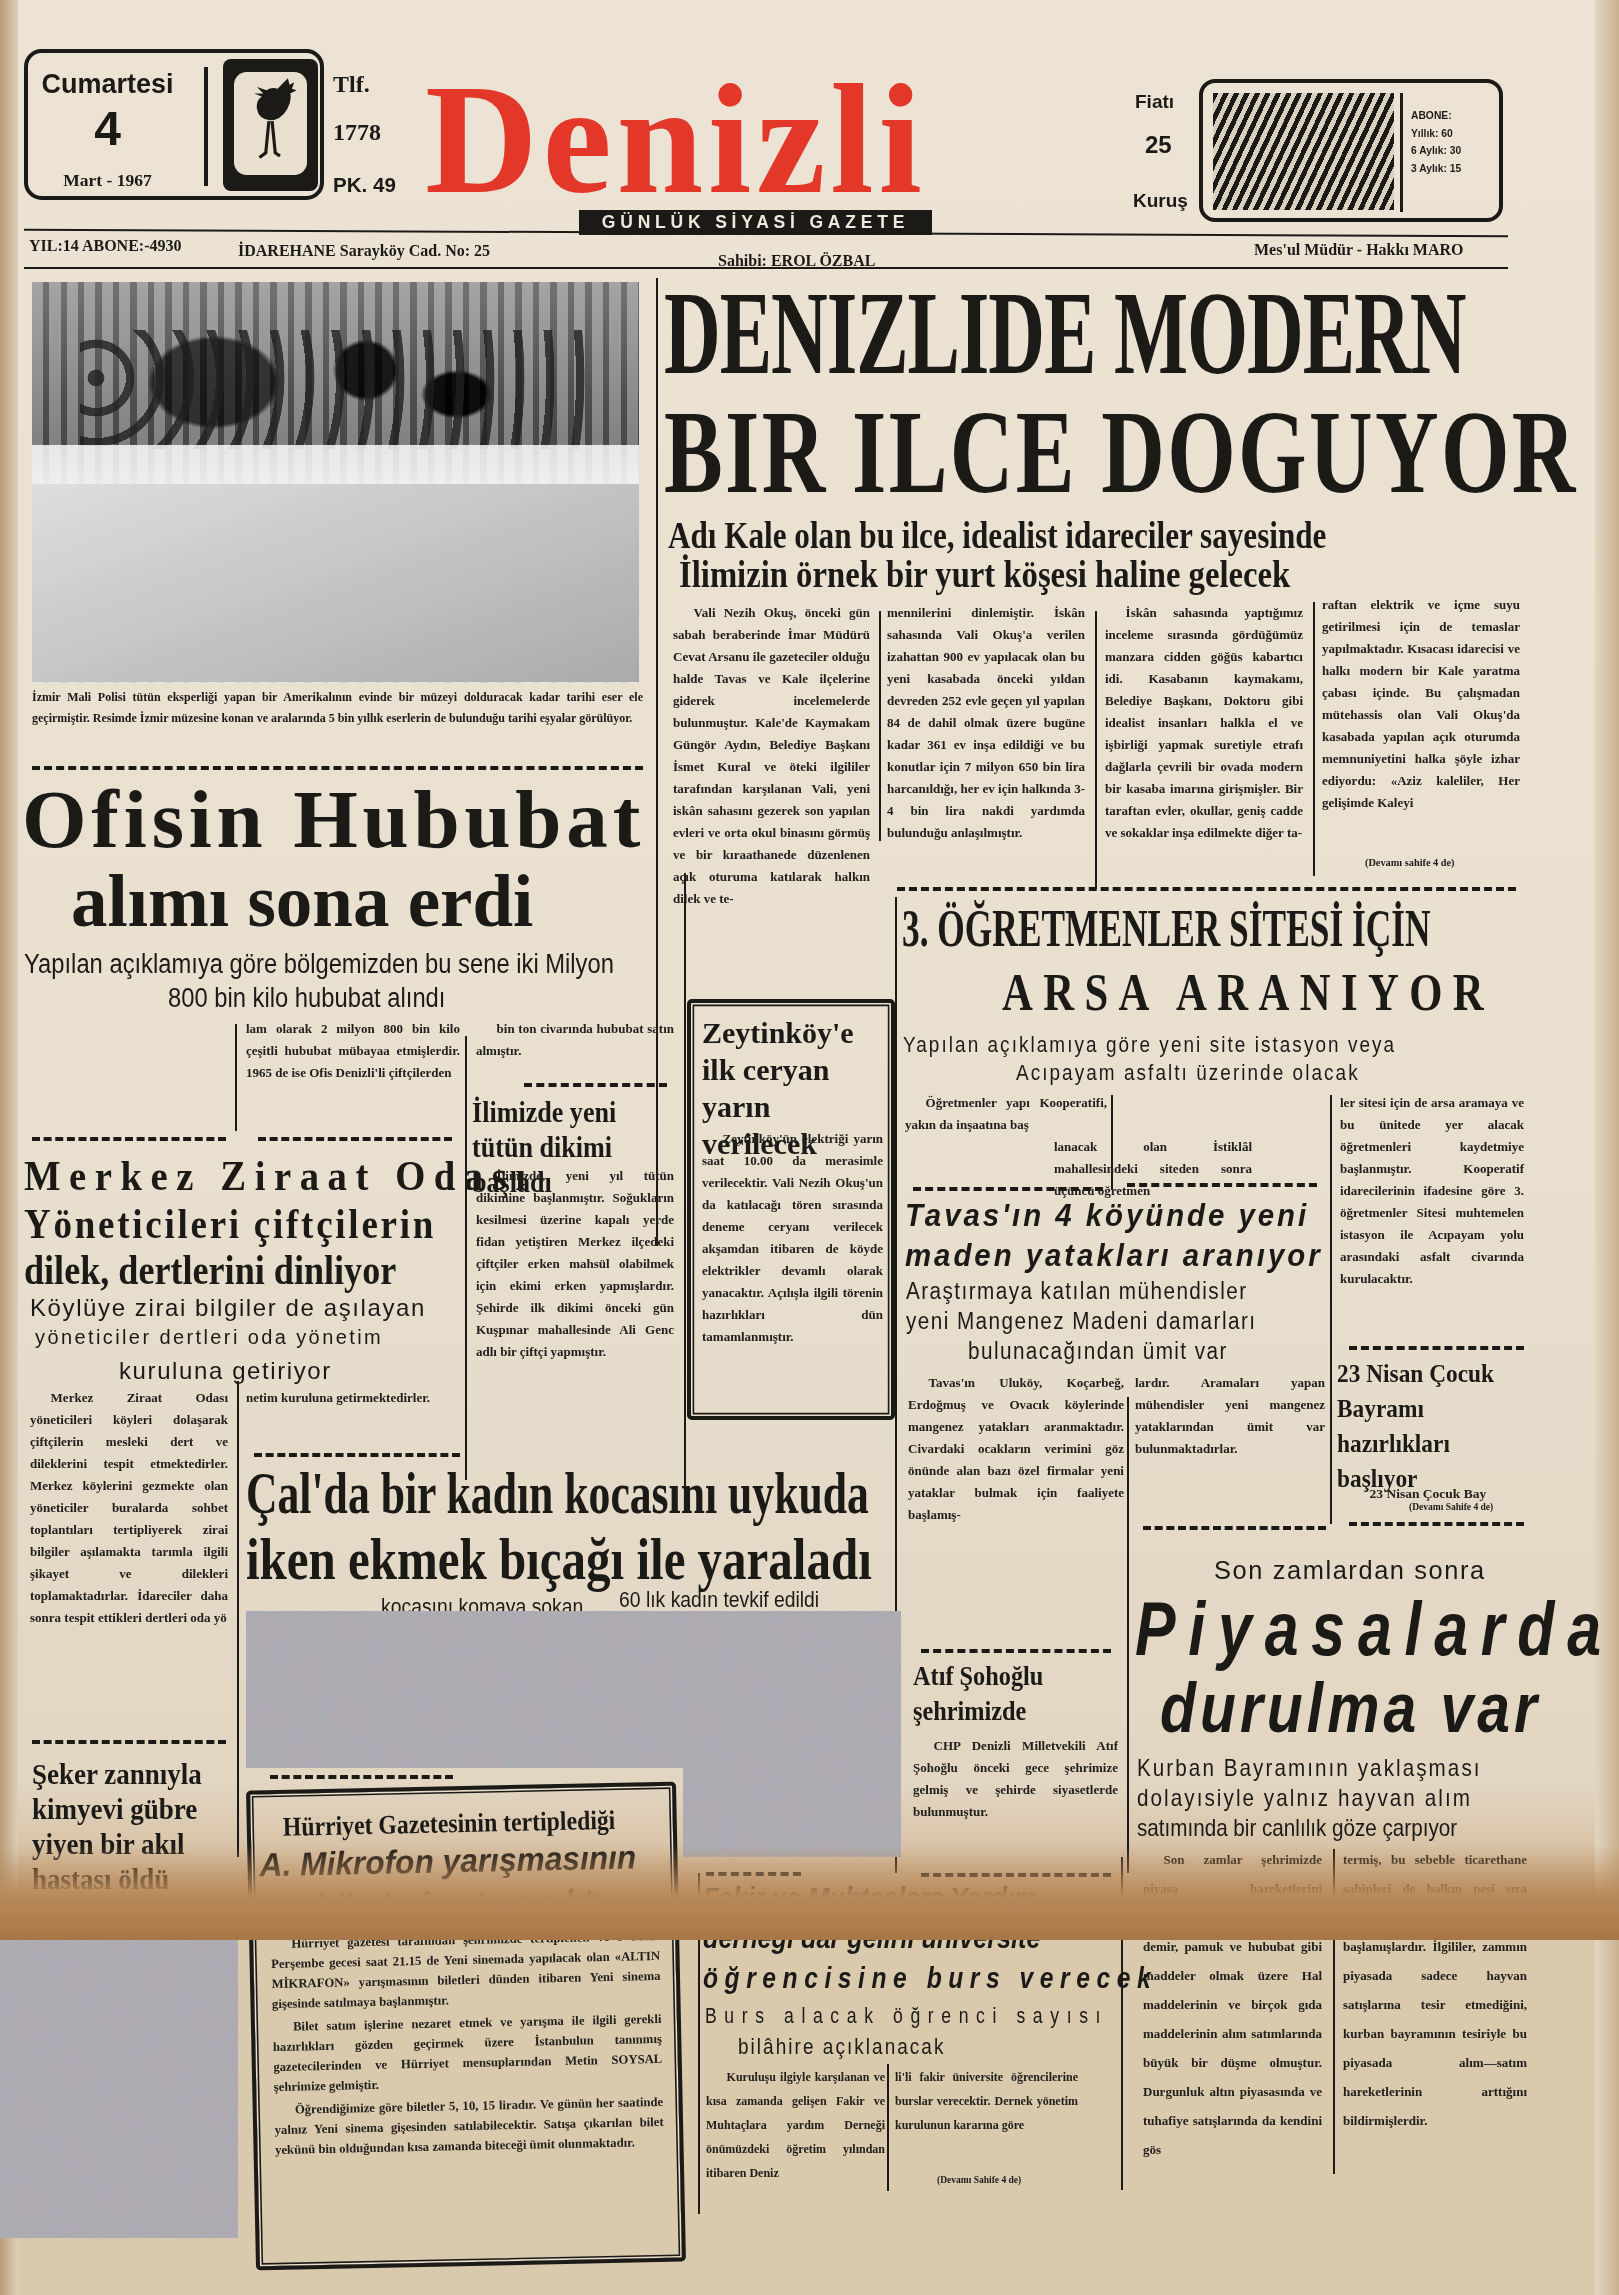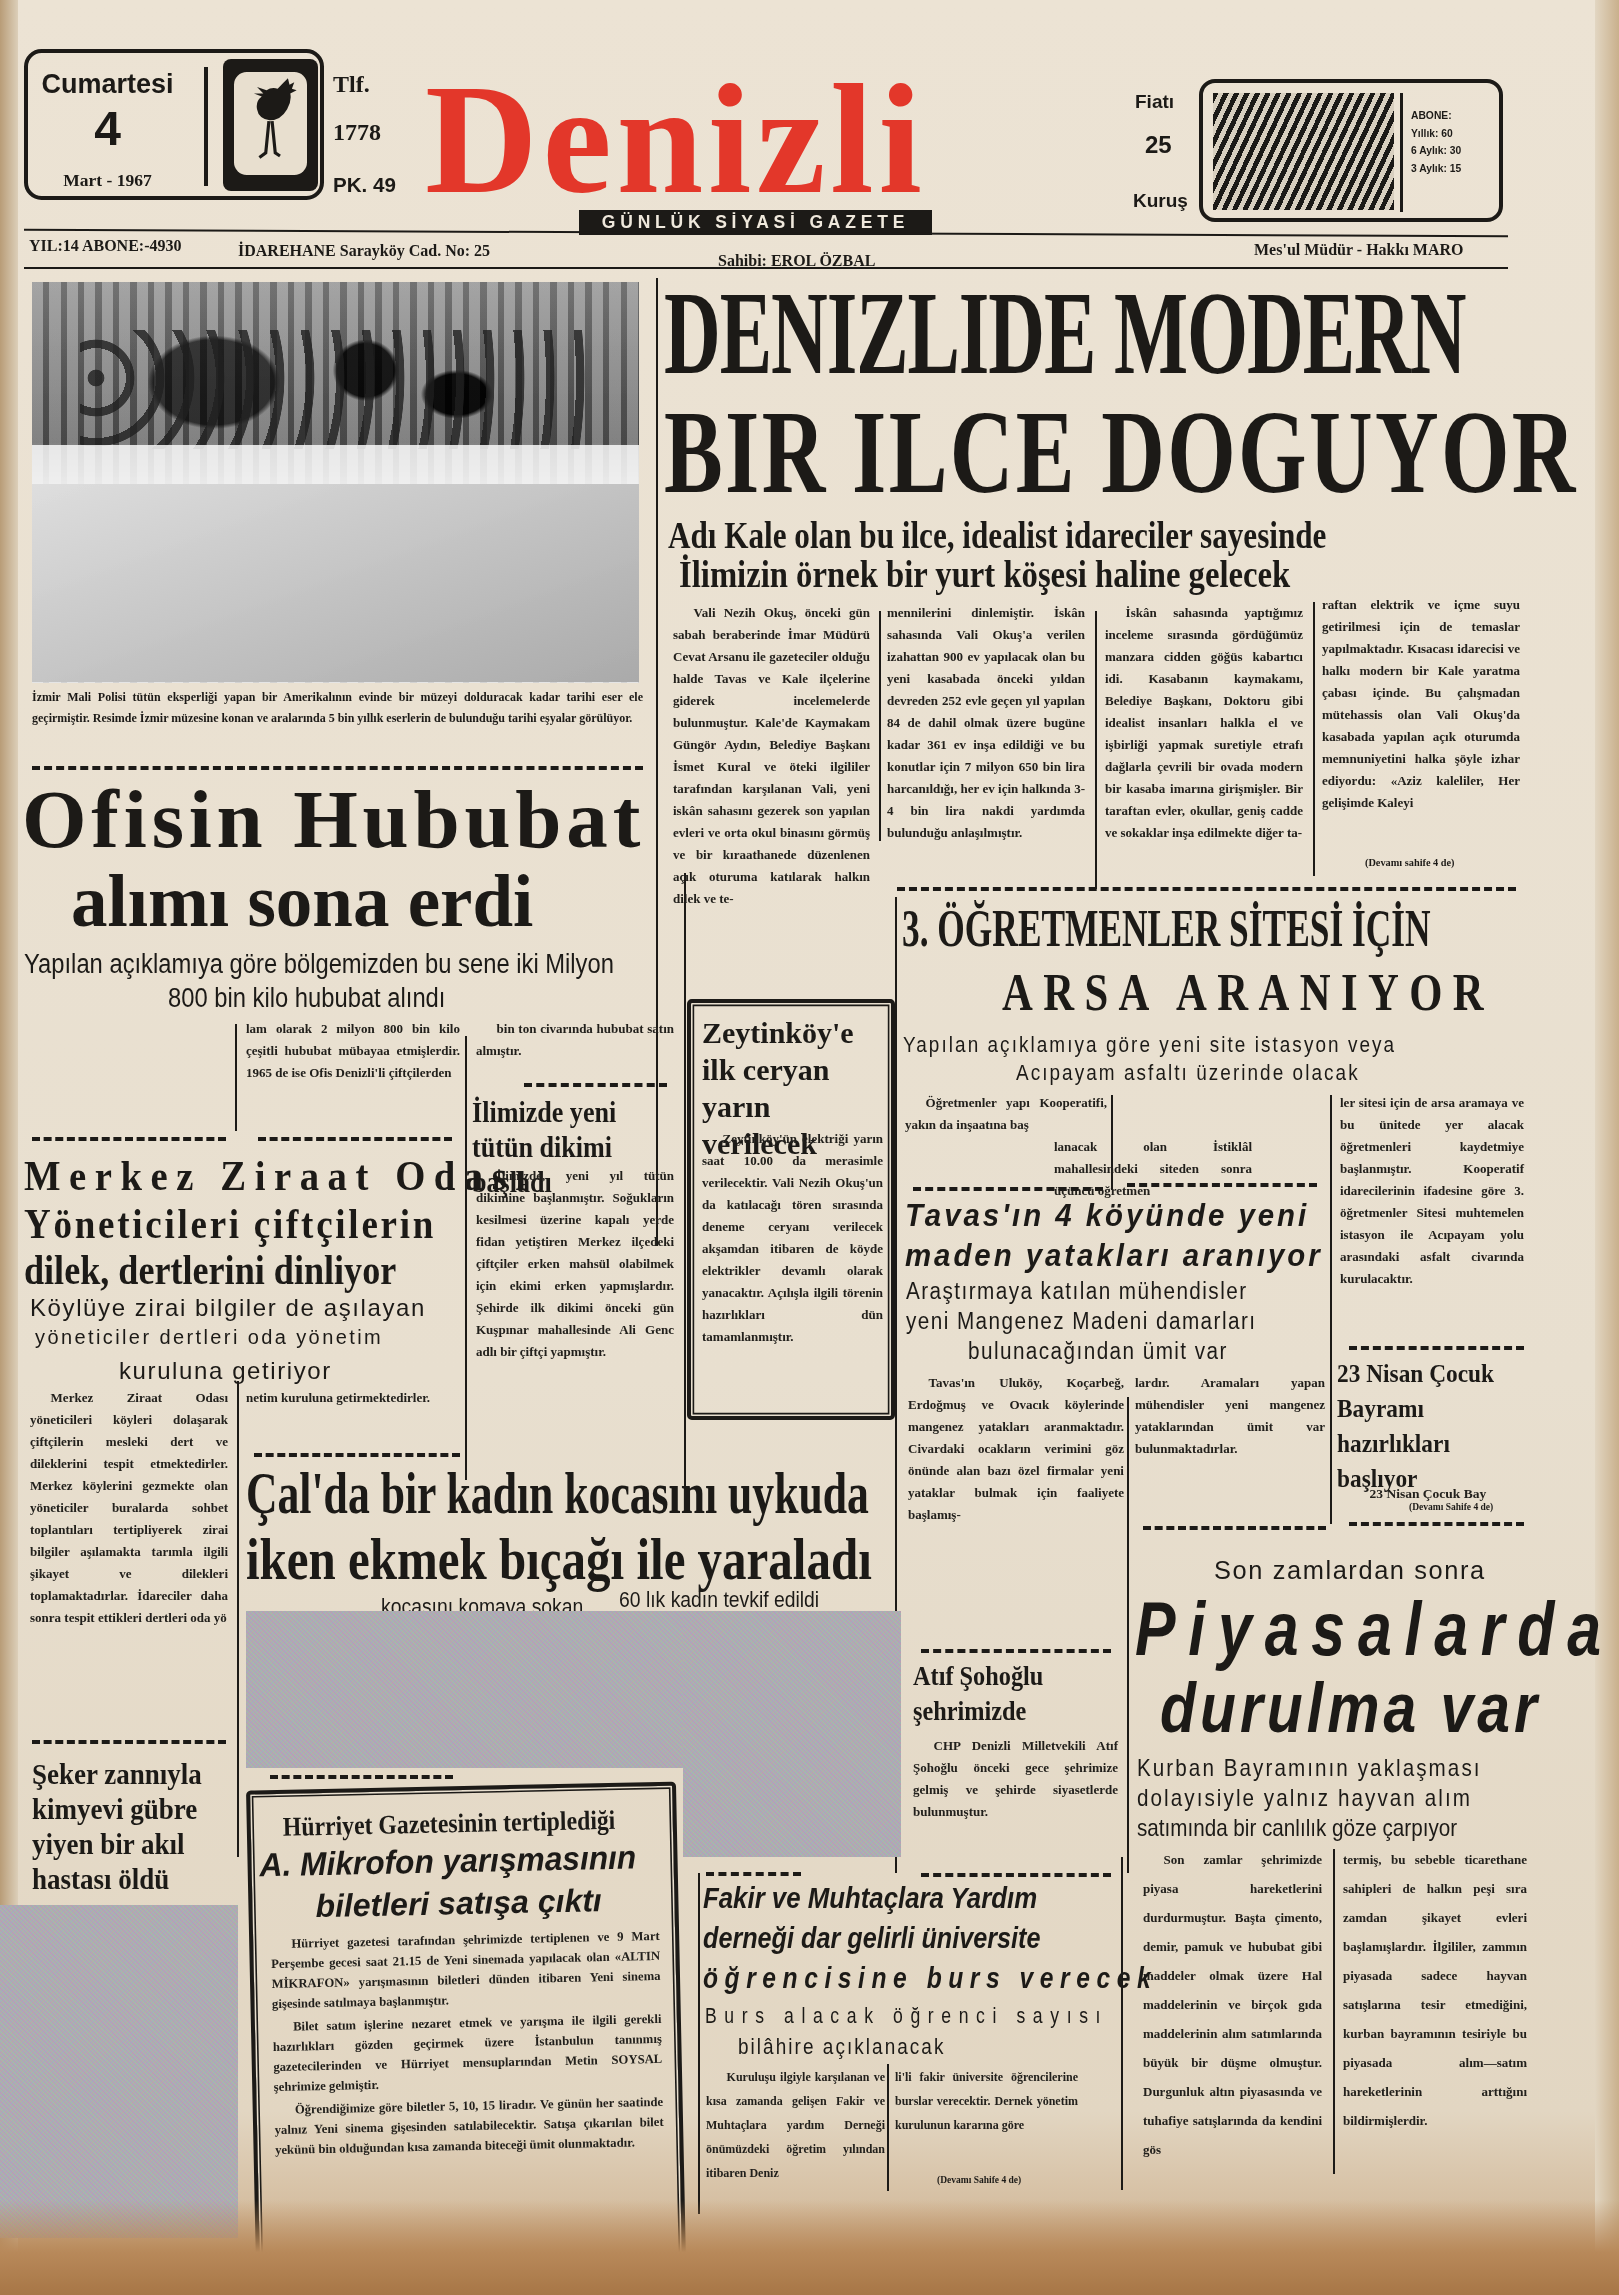--- a/index.html
+++ b/index.html
@@ -4,21 +4,21 @@
 <style>
   * { box-sizing: border-box; margin: 0; padding: 0; }
   html, body { width: 1619px; height: 2295px; overflow: hidden; }
   body {
     background: #d9c9ad;
     font-family: "Liberation Serif", serif;
     color: #1c1a17;
     position: relative;
   }
   .page {
-    position: absolute; left: 0; top: 0; width: 1619px; height: 2295px;
+    position: absolute; left: 0; top: 0; width: 1619px; height: 1940px;
     background: linear-gradient(180deg, #ece3d4 0%, #e8dfcf 60%, #e2d6c2 92%, #c9a882 100%);
   }
   .page-edge-left { position:absolute; left:0; top:0; width:17.5px; height:2295px; background: linear-gradient(90deg,#b89c77,#dccfb9); }
   .page-edge-right { position:absolute; right:0; top:0; width:24px; height:2295px; background: linear-gradient(90deg,#e2d6c2,#c9b08c); }
   .desk { position:absolute; left:0; bottom:0; width:1619px; height:95px; background: linear-gradient(180deg, rgba(0,0,0,0), #b8895a 55%, #a77646); }
 
   .abs { position: absolute; }
   .rule-v { position:absolute; width:2.4px; background:#1c1a17; }
   .rule-h { position:absolute; height:2.4px; background:#1c1a17; }
   .dash { position:absolute; height:0; border-top: 4px dashed #1c1a17; }

